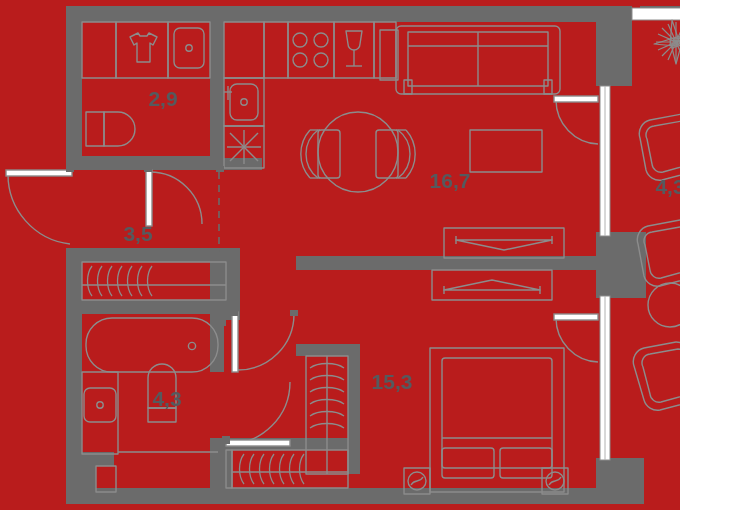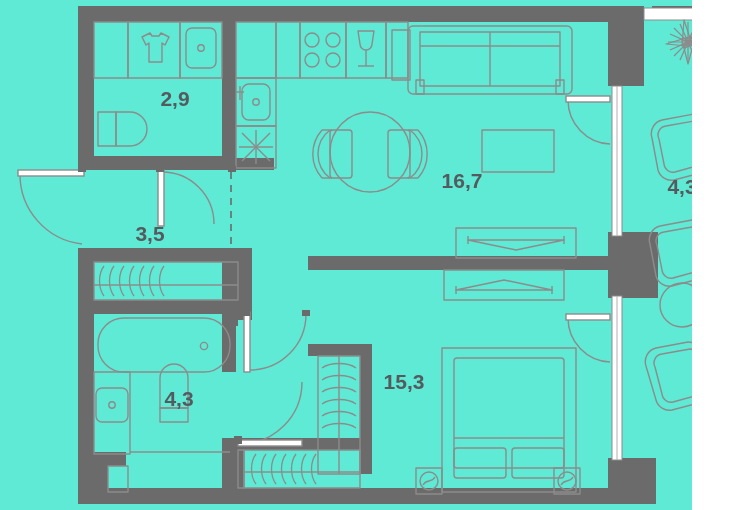--- a/index.html
+++ b/index.html
@@ -1,23 +1,22 @@
 <!DOCTYPE html>
 <html><head>
 <meta charset="utf-8">
 <style>
   html,body{margin:0;padding:0;background:#ffffff;}
   body{font-family:"Liberation Sans", sans-serif;}
   #plan-root{
     position:relative;
     width:680px;
     height:510px;
-    background:#5eead4;
+    background:#b91c1c;
     overflow:hidden;
-    padding-left:12px;
   }
   #plan-svg{display:block;width:738px;height:510px;}
   .area-label{
     font-family:"Liberation Sans", sans-serif;
     font-weight:bold;
     fill:#555a5e;
   }
 </style>
 </head>
 <body>

